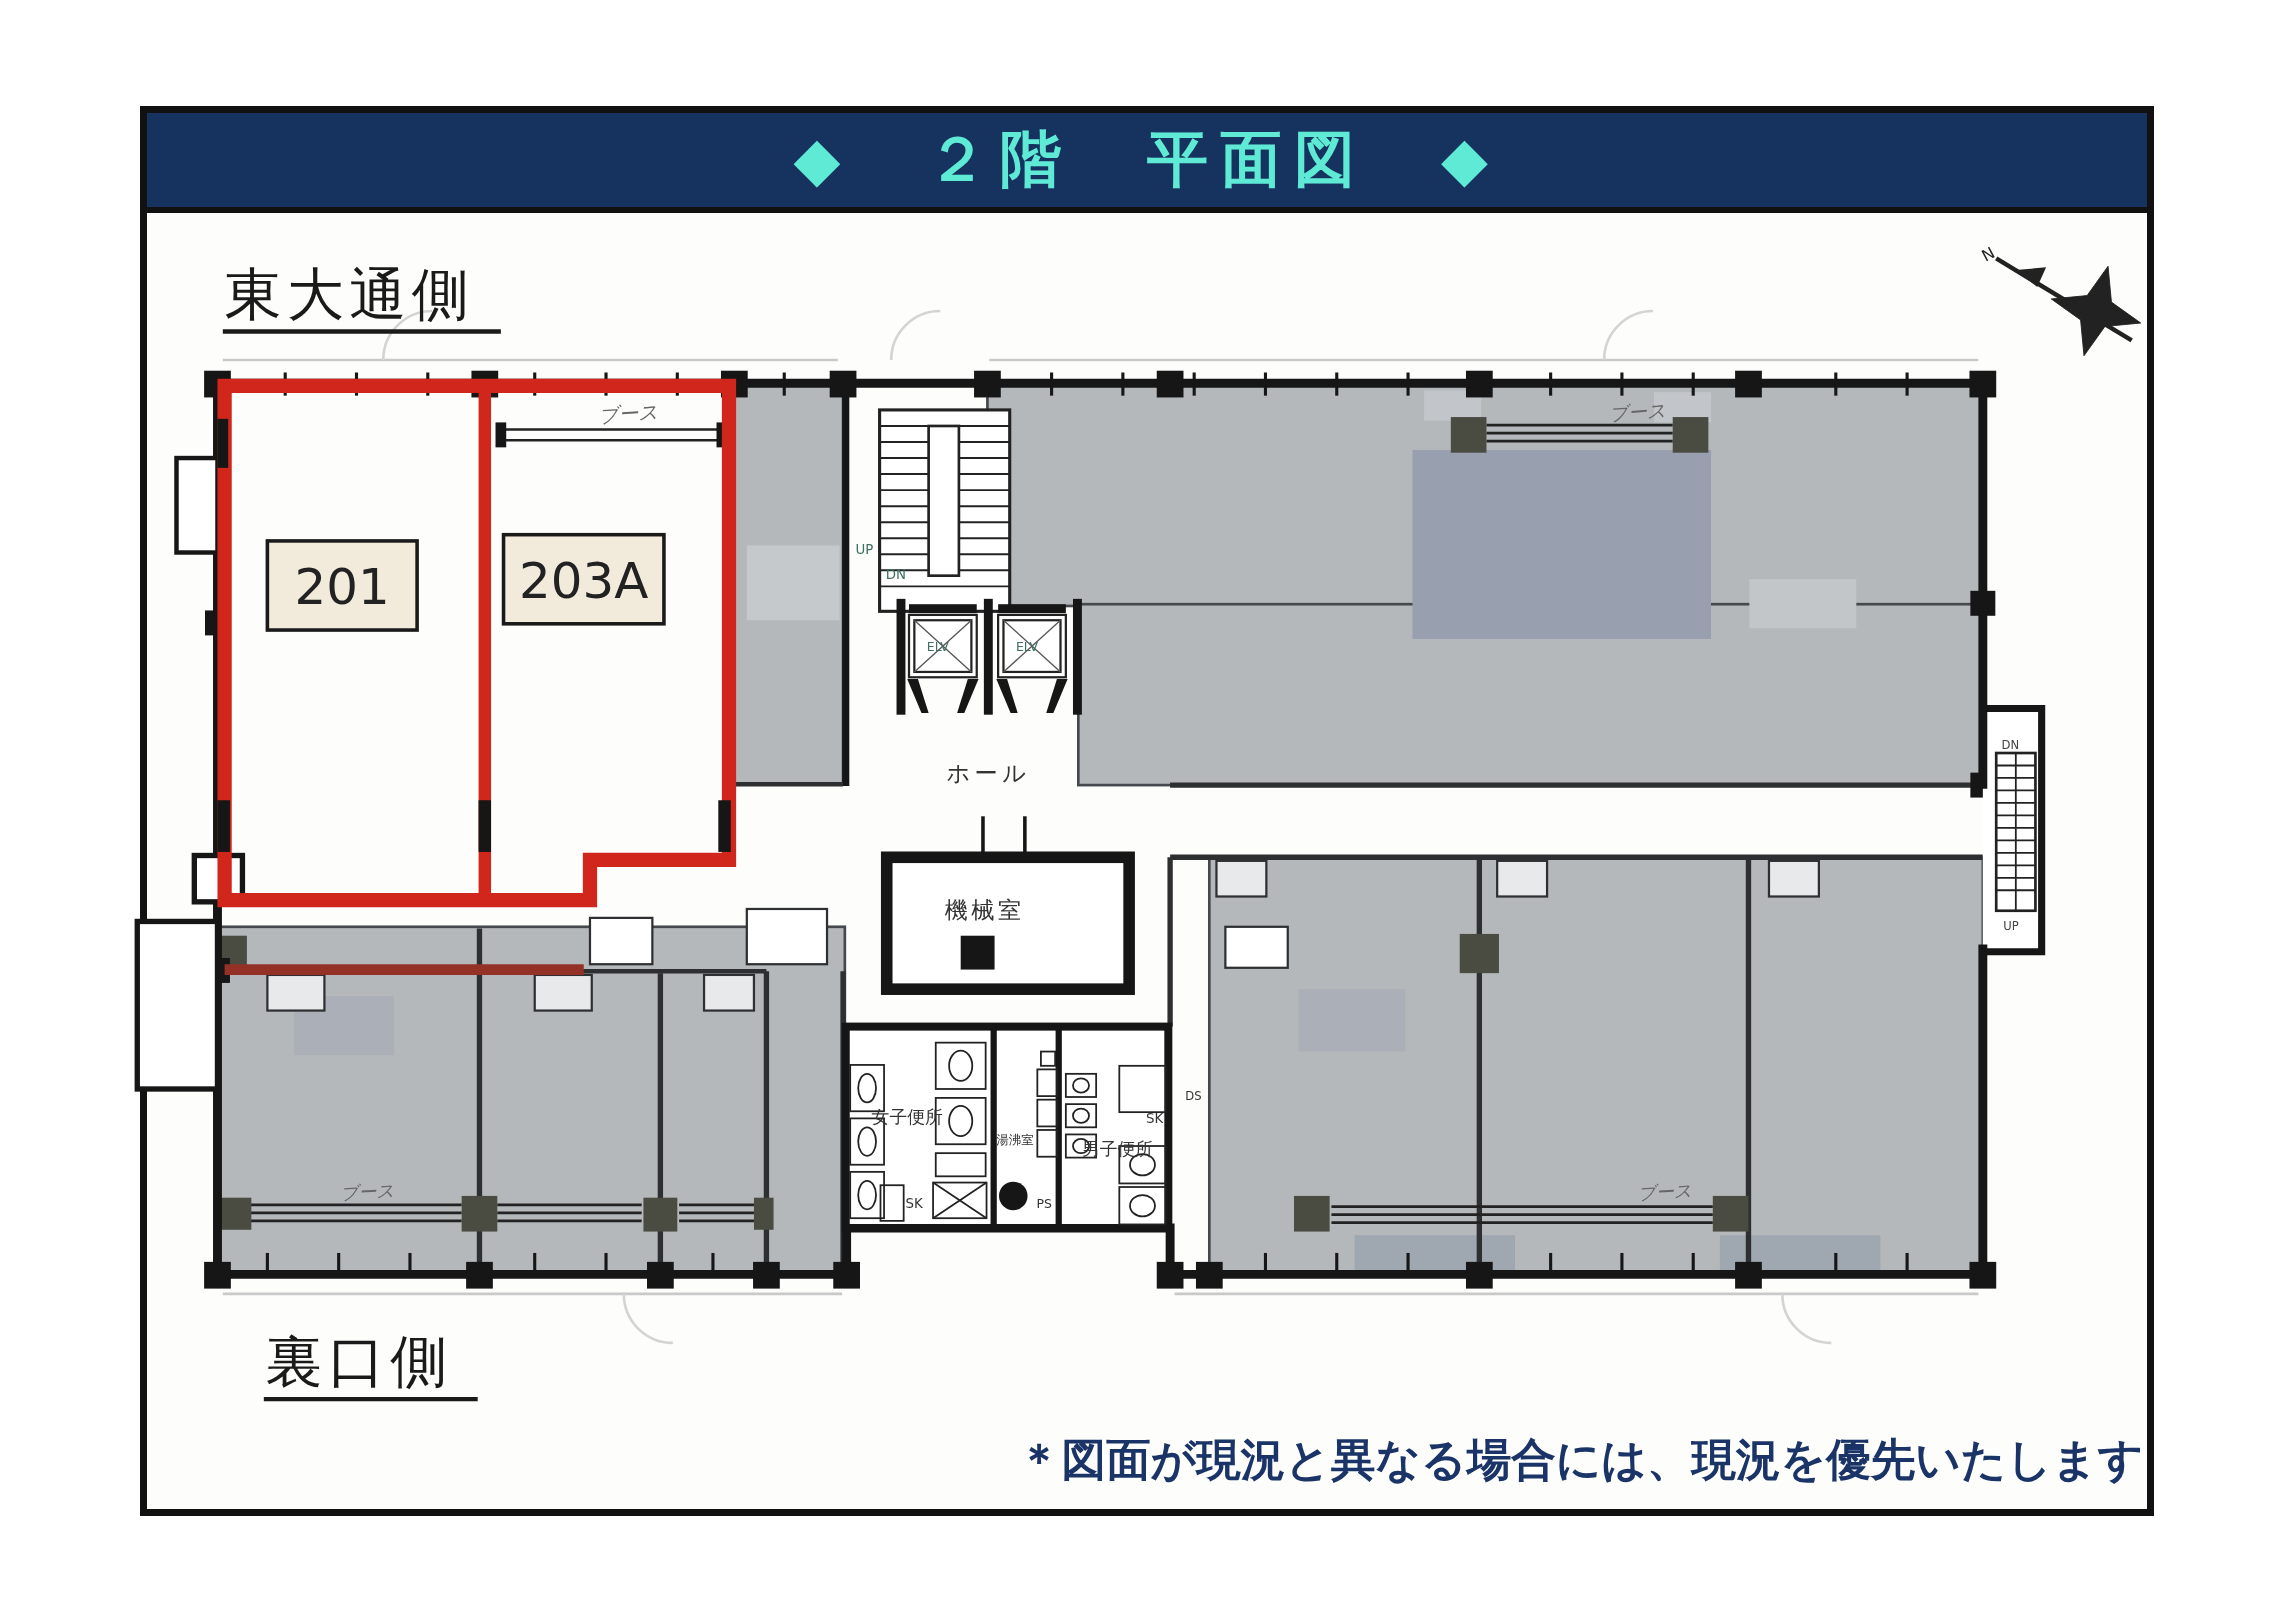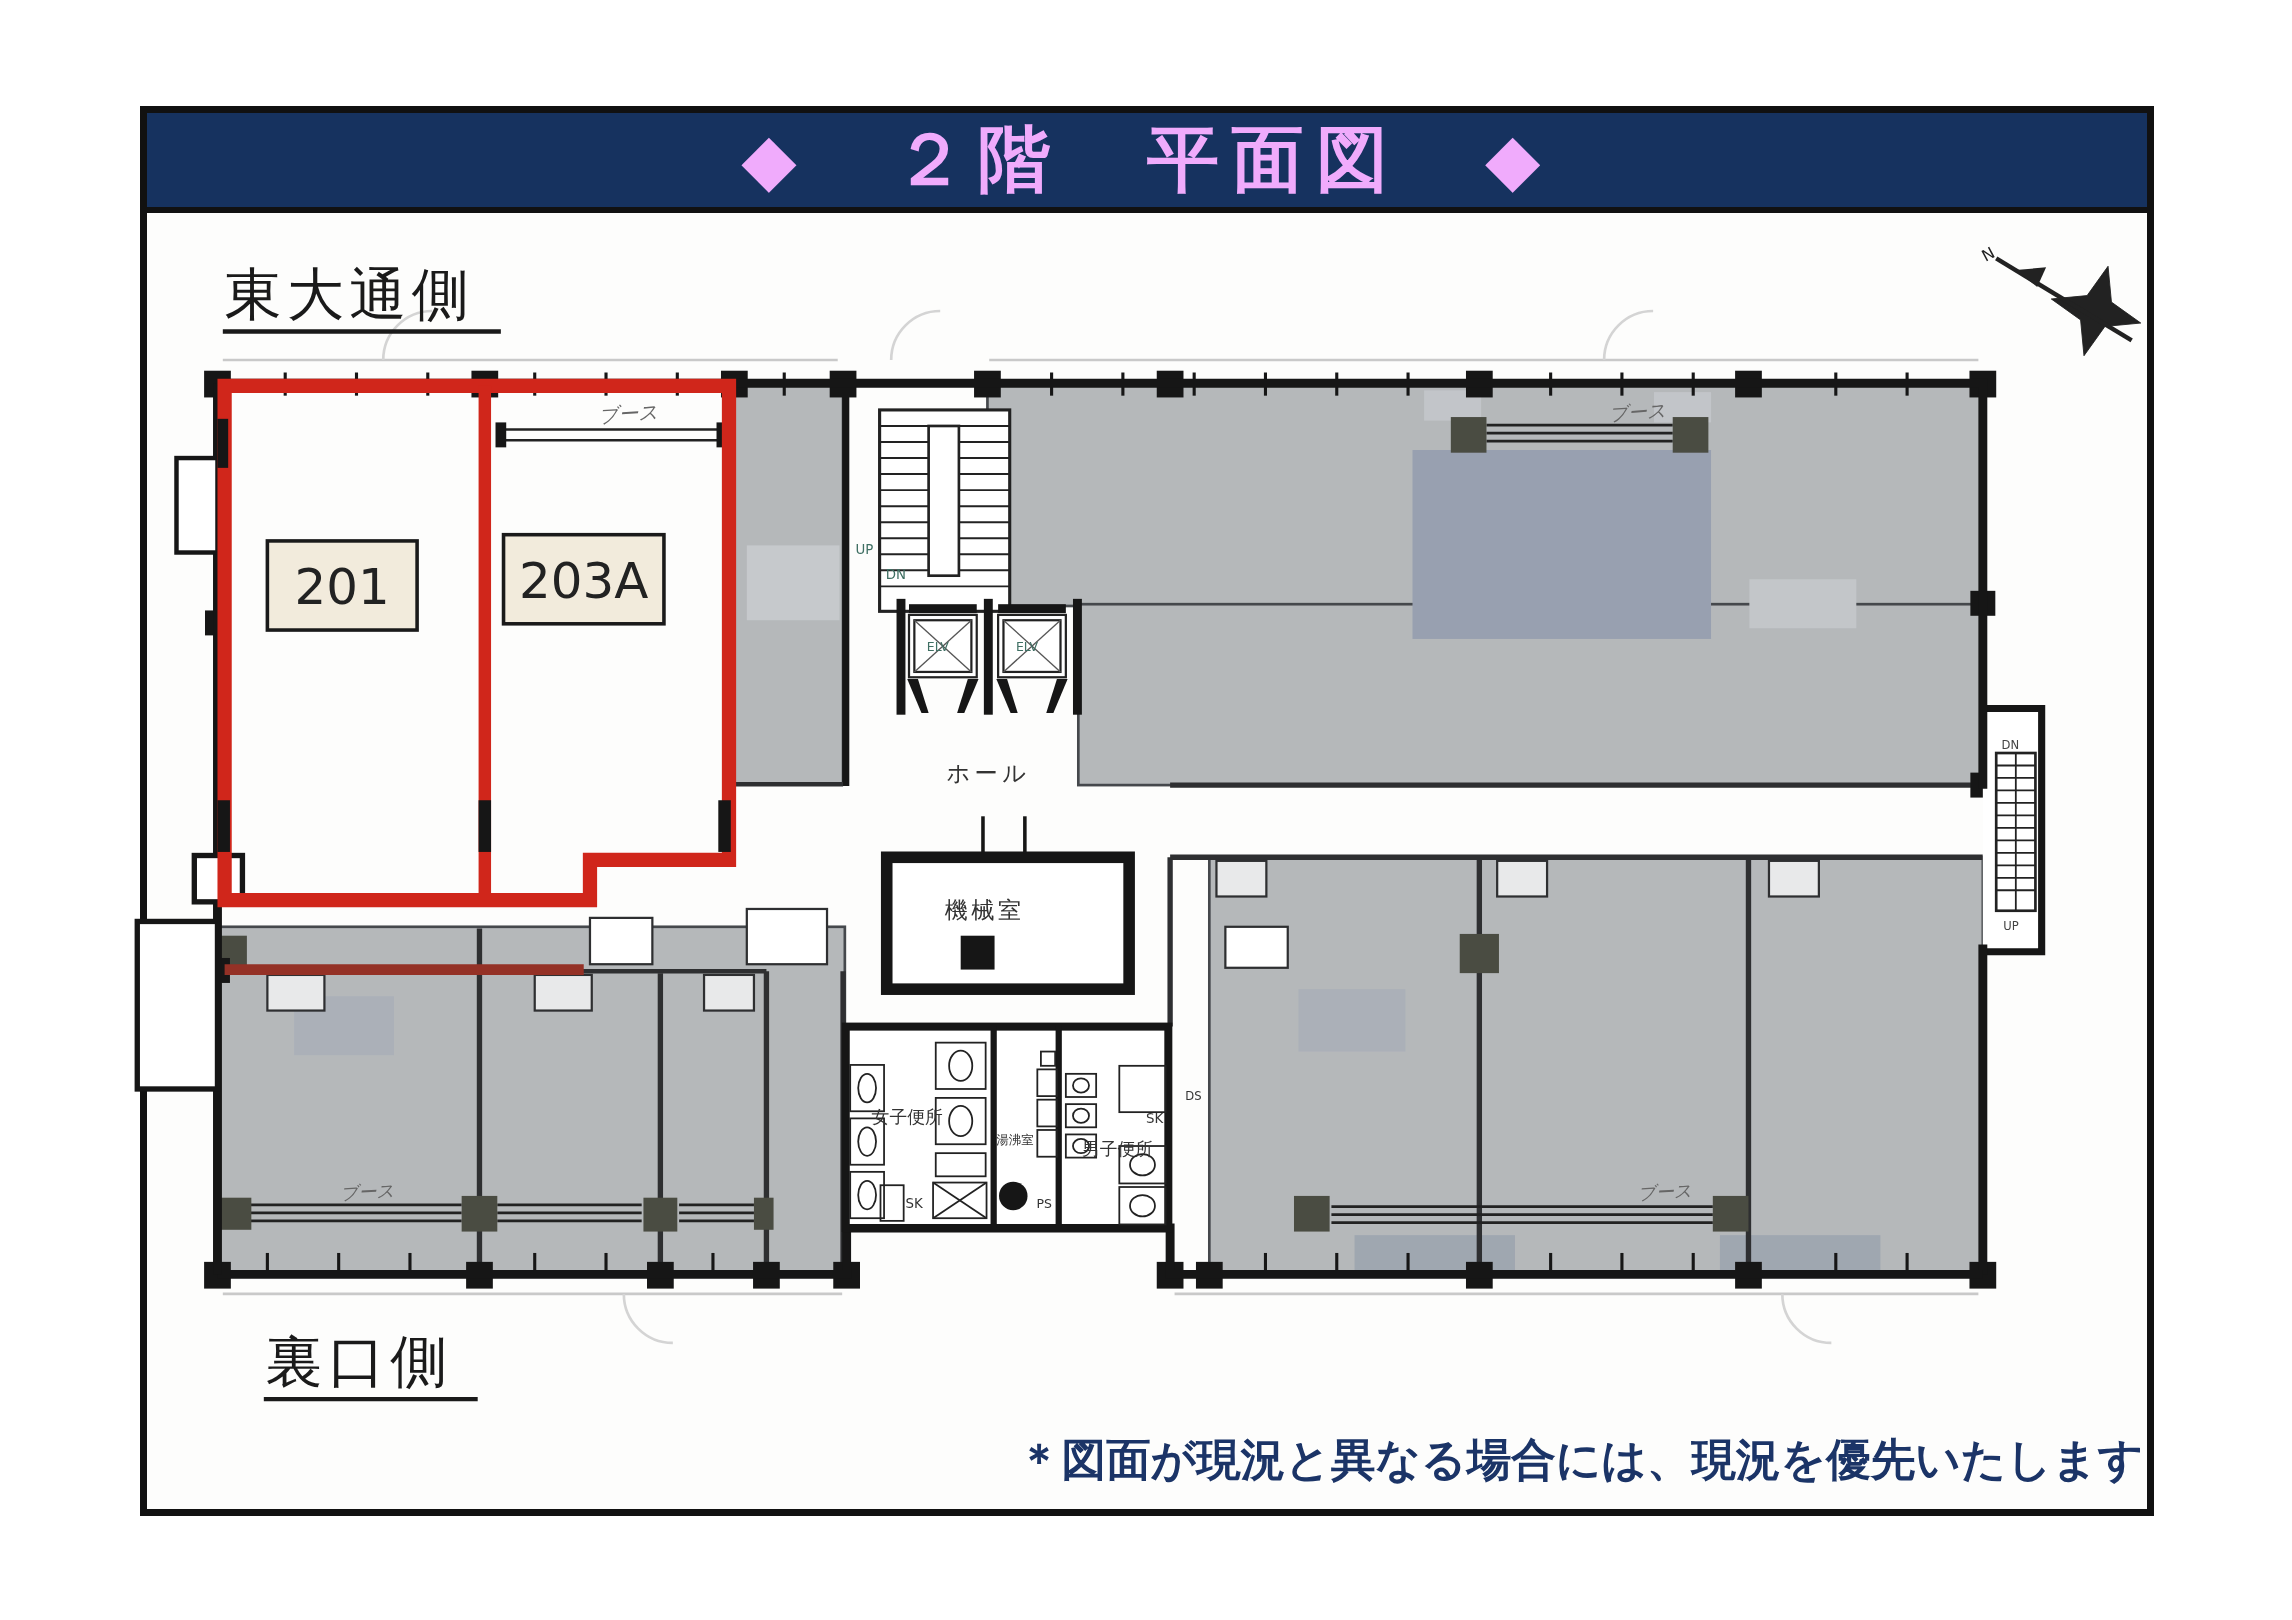--- a/index.html
+++ b/index.html
@@ -3,21 +3,21 @@
 <meta charset="utf-8">
 <style>
   html,body{margin:0;padding:0;background:#ffffff;}
   .page{position:relative;width:2293px;height:1621px;background:#ffffff;overflow:hidden;
         font-family:"DejaVu Sans","Liberation Sans",sans-serif;}
   .frame{position:absolute;left:140px;top:106px;width:2014px;height:1410px;
          border:7.1px solid #111;box-sizing:border-box;background:#fdfdfc;}
   .titlebar{position:absolute;left:0;top:0;width:100%;height:100px;background:#16325f;
             border-bottom:6.2px solid #111;box-sizing:border-box;
             display:flex;align-items:center;justify-content:center;}
-  .titlebar span{color:#f0abfc;font-size:72px;font-weight:bold;letter-spacing:12.5px;white-space:nowrap;}
+  .titlebar span{color:#5eead4;font-size:61px;font-weight:bold;letter-spacing:12.5px;white-space:nowrap;}
   svg.plan{position:absolute;left:0;top:0;width:2293px;height:1621px;}
   text{font-family:"DejaVu Sans","Liberation Sans",sans-serif;}
 </style>
 </head>
 <body>
 
 <div class="page">
 
   <div class="frame">
     <div class="titlebar">

